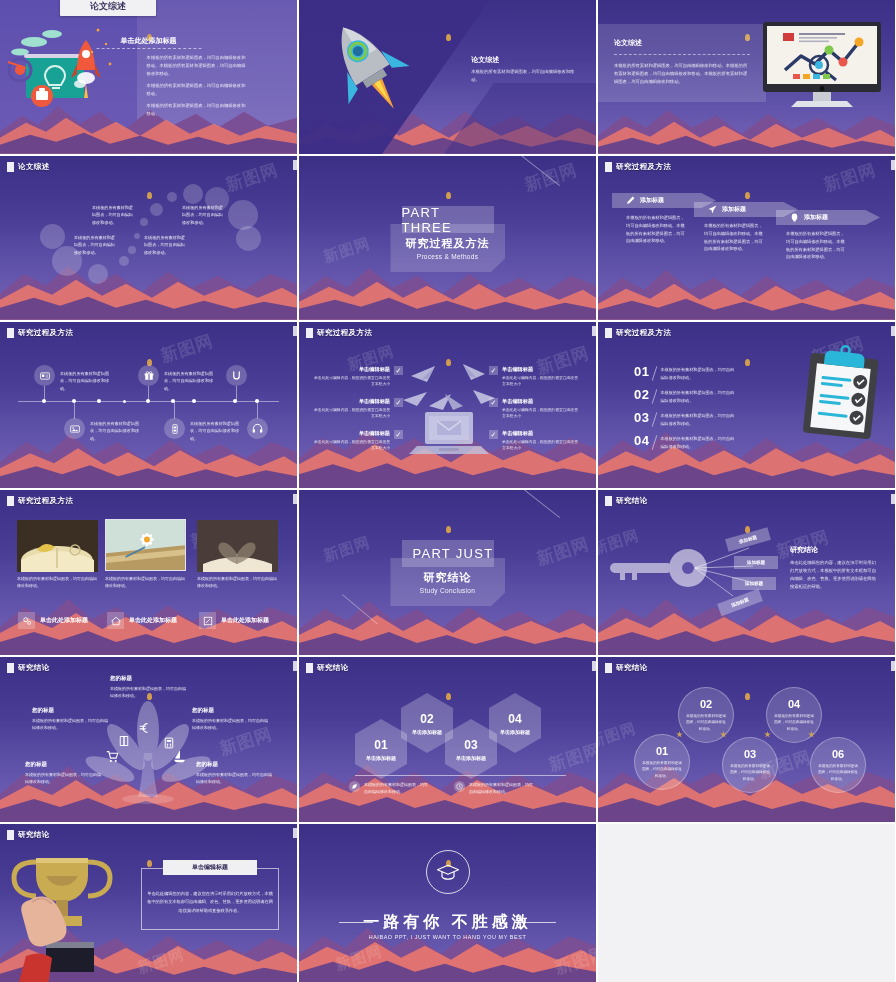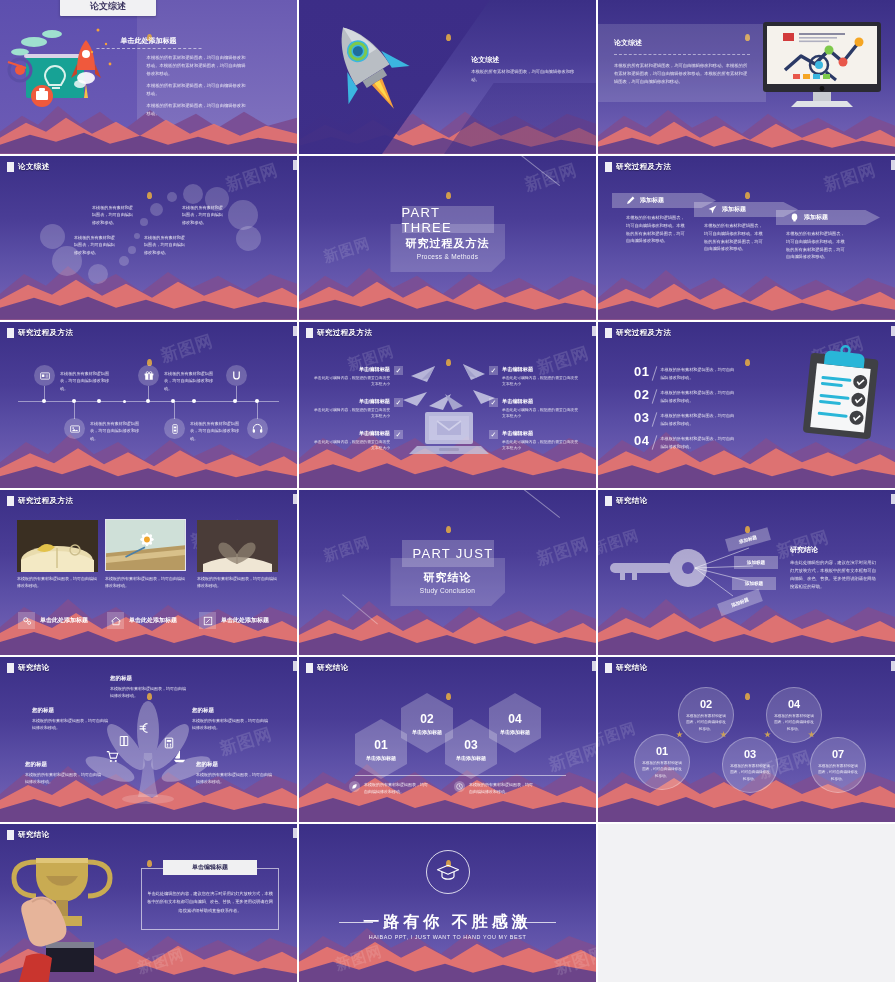--- a/index.html
+++ b/index.html
@@ -978,21 +978,21 @@
     </div>
     <div class="cir" style="left:124px;top:80px">
       <div class="n">03</div>
       <p>本模板的所有素材和逻辑图表，均可自由编辑修改和移动。</p>
     </div>
     <div class="cir" style="left:168px;top:30px">
       <div class="n">04</div>
       <p>本模板的所有素材和逻辑图表，均可自由编辑修改和移动。</p>
     </div>
     <div class="cir" style="left:212px;top:80px">
-      <div class="n">07</div>
+      <div class="n">06</div>
       <p>本模板的所有素材和逻辑图表，均可自由编辑修改和移动。</p>
     </div>
     <div class="star" style="left:78px;top:74px"></div>
     <div class="star" style="left:122px;top:74px"></div>
     <div class="star" style="left:166px;top:74px"></div>
     <div class="star" style="left:210px;top:74px"></div>
   </div>
 
   <div class="slide">
     <div class="mtn">

